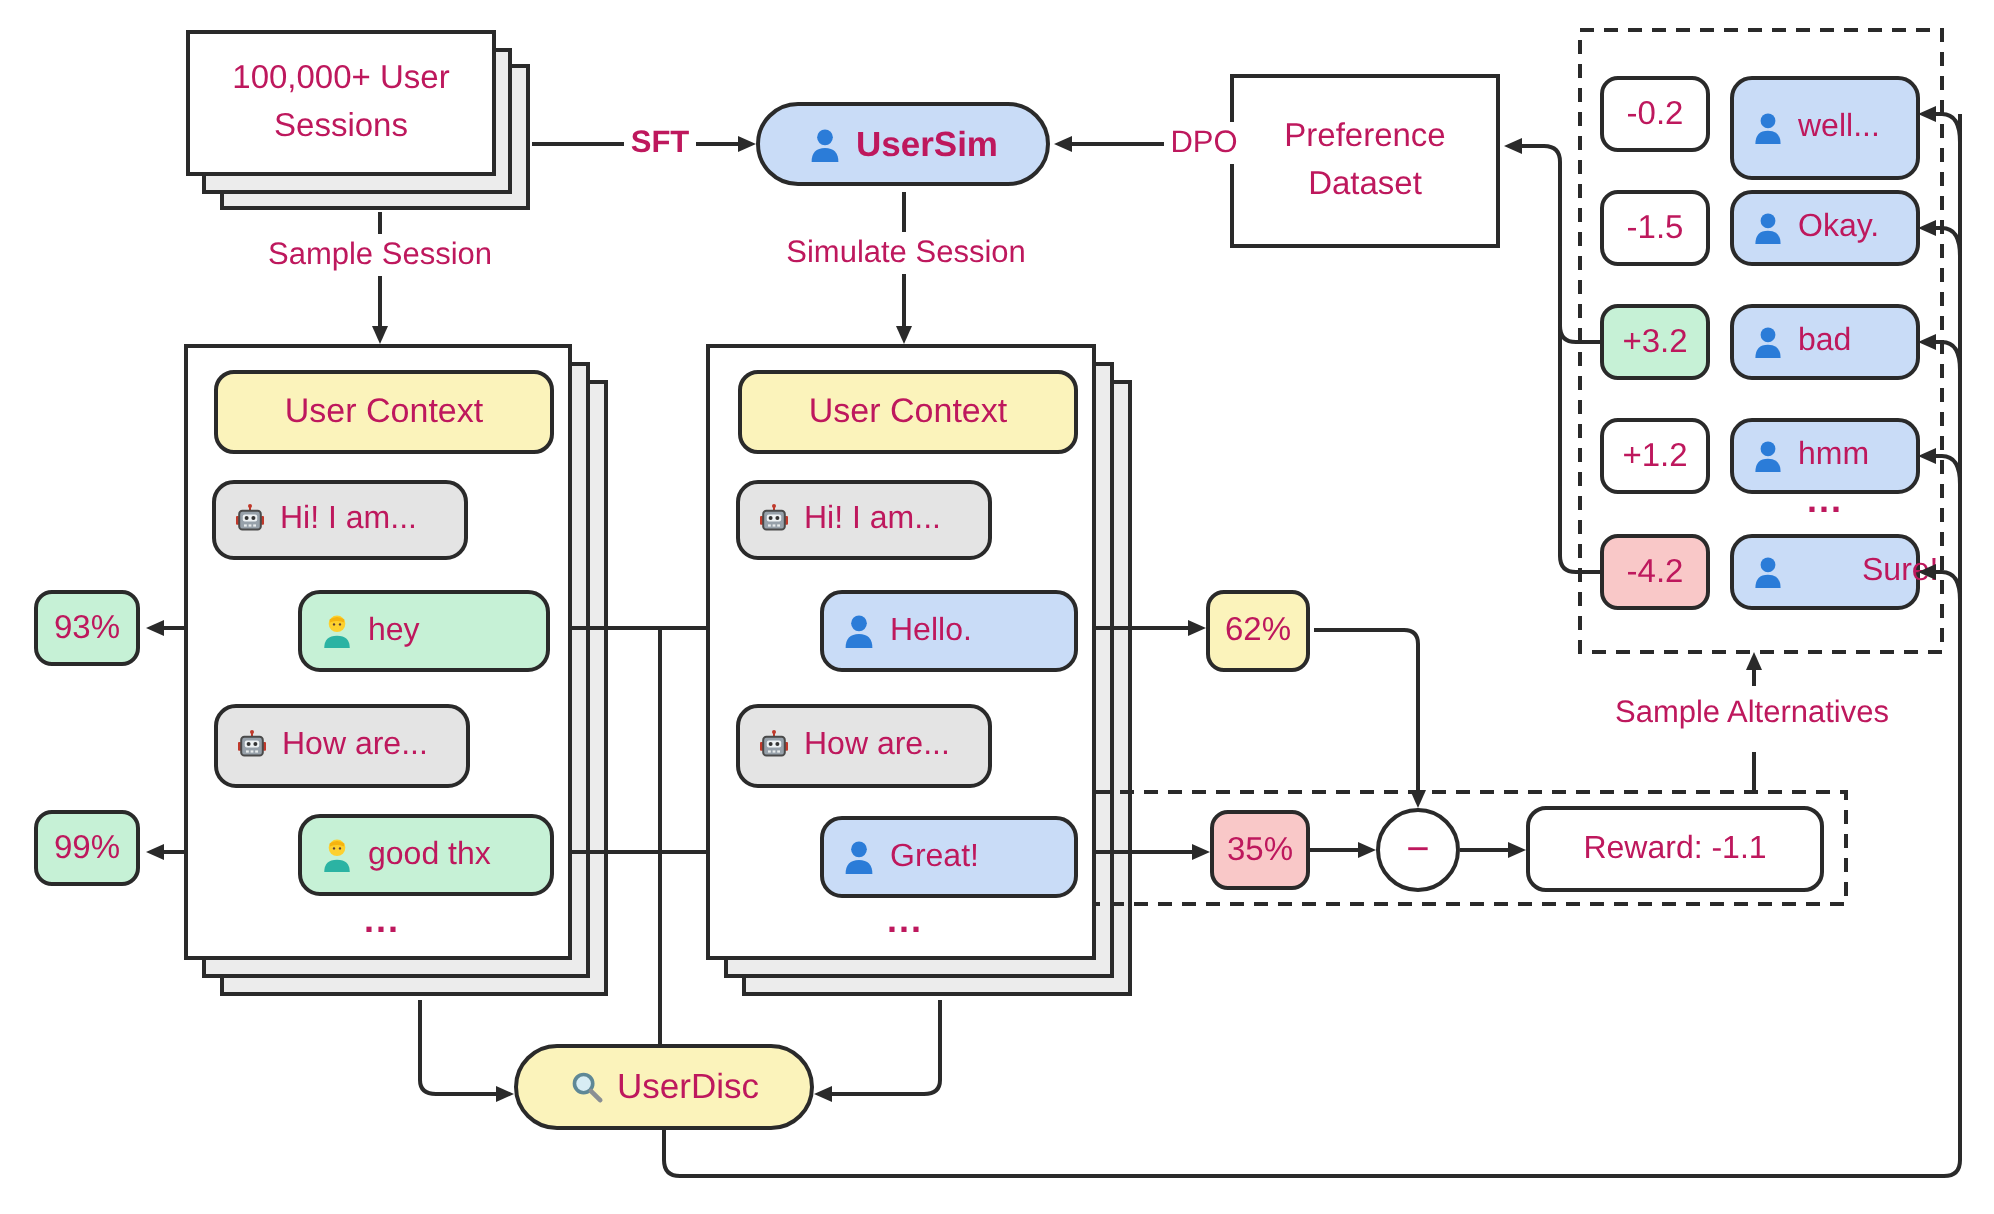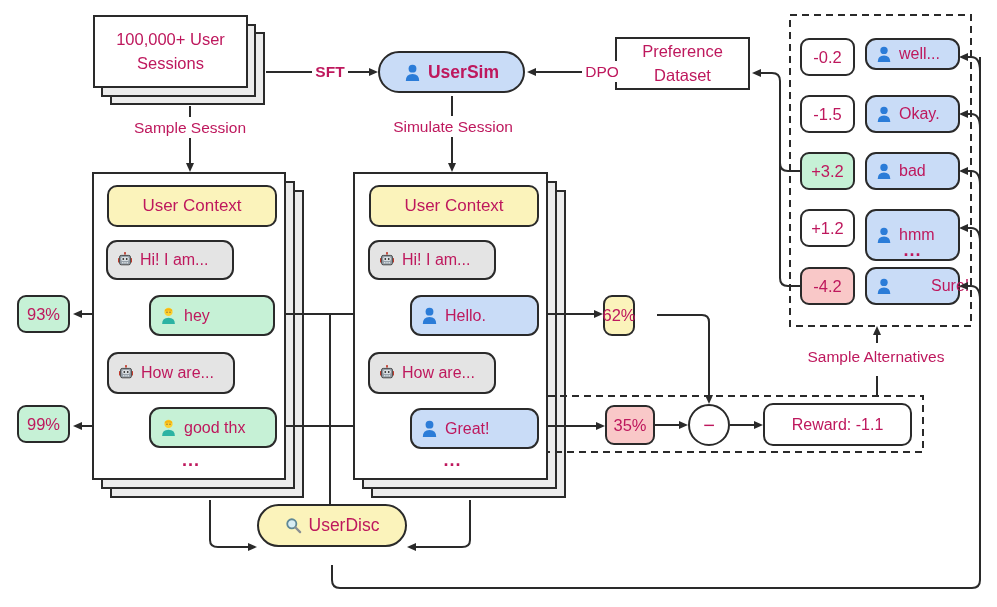--- a/index.html
+++ b/index.html
@@ -138,21 +138,21 @@
       <div>Sessions</div>
     </div>
   </div>
 
   <div class="abs pill blue" style="left:378px;top:51px;width:147px;height:42px;font-weight:bold;">
     <svg class="ic" width="17" height="17" viewBox="0 0 16 16">
         <use href="#g-user-blue"></use>
       </svg>
     <span>UserSim</span>
   </div>
-  <div class="abs sq-box" style="left:615px;top:37px;width:135px;height:53px;">
+  <div class="abs sq-box" style="left:615px;top:37px;width:135px;height:87px;">
     <div>
       <div>Preference</div>
       <div>Dataset</div>
     </div>
   </div>
 
   <div class="abs edge-label" style="left:312px;top:61px;width:36px;height:21px;font-weight:bold;">SFT</div>
   <div class="abs edge-label" style="left:550px;top:61px;width:40px;height:21px;margin-left:32px;">DPO</div>
   <div class="abs edge-label" style="left:132px;top:117px;width:116px;height:21px;">Sample Session</div>
   <div class="abs edge-label" style="left:393px;top:116px;width:120px;height:21px;">Simulate Session</div>
@@ -215,58 +215,58 @@
       <svg class="ic" width="17" height="17" viewBox="0 0 16 16">
           <use href="#g-user-blue"></use>
         </svg>
       <span>Great!</span>
     </div>
     <div class="abs ellipsis" style="left:0;top:276px;width:195px;">...</div>
   </div>
 
   <div class="abs score green" style="left:17px;top:295px;width:53px;height:38px;">93%</div>
   <div class="abs score green" style="left:17px;top:405px;width:53px;height:38px;">99%</div>
-  <div class="abs score yellow" style="left:603px;top:295px;width:32px;height:41px;">62%</div>
+  <div class="abs score yellow" style="left:603px;top:295px;width:52px;height:41px;">62%</div>
   <div class="abs score red" style="left:605px;top:405px;width:50px;height:40px;">35%</div>
 
   <div class="abs circle-op" style="left:688px;top:404px;width:42px;height:42px;">−</div>
   <div class="abs rbox" style="left:763px;top:403px;width:149px;height:43px;">Reward: -1.1</div>
 
-  <div class="abs pill yellow" style="left:257px;top:504px;width:150px;height:43px;">
+  <div class="abs pill yellow" style="left:257px;top:522px;width:150px;height:43px;">
     <svg class="ic" width="17" height="17" viewBox="0 0 16 16">
         <use href="#g-magnifier"></use>
       </svg>
     <span>UserDisc</span>
   </div>
 
   <div class="abs score" style="left:800px;top:38px;width:55px;height:38px;">-0.2</div>
   <div class="abs score" style="left:800px;top:95px;width:55px;height:38px;">-1.5</div>
   <div class="abs score green" style="left:800px;top:152px;width:55px;height:38px;">+3.2</div>
   <div class="abs score" style="left:800px;top:209px;width:55px;height:38px;">+1.2</div>
   <div class="abs score red" style="left:800px;top:267px;width:55px;height:38px;">-4.2</div>
 
-  <div class="abs bubble blue" style="left:865px;top:38px;width:95px;height:32px;">
+  <div class="abs bubble blue" style="left:865px;top:38px;width:95px;height:52px;">
     <svg class="ic" width="16" height="16" viewBox="0 0 16 16">
         <use href="#g-user-blue"></use>
       </svg>
     <span>well...</span>
   </div>
   <div class="abs bubble blue" style="left:865px;top:95px;width:95px;height:38px;">
     <svg class="ic" width="16" height="16" viewBox="0 0 16 16">
         <use href="#g-user-blue"></use>
       </svg>
     <span>Okay.</span>
   </div>
   <div class="abs bubble blue" style="left:865px;top:152px;width:95px;height:38px;">
     <svg class="ic" width="16" height="16" viewBox="0 0 16 16">
         <use href="#g-user-blue"></use>
       </svg>
     <span>bad</span>
   </div>
-  <div class="abs bubble blue" style="left:865px;top:209px;width:95px;height:52px;">
+  <div class="abs bubble blue" style="left:865px;top:209px;width:95px;height:38px;">
     <svg class="ic" width="16" height="16" viewBox="0 0 16 16">
         <use href="#g-user-blue"></use>
       </svg>
     <span>hmm</span>
   </div>
   <div class="abs ellipsis" style="left:865px;top:240px;width:95px;">...</div>
   <div class="abs bubble blue" style="left:865px;top:267px;width:95px;height:38px;gap:39px;">
     <svg class="ic" width="16" height="16" viewBox="0 0 16 16">
         <use href="#g-user-blue"></use>
       </svg>

